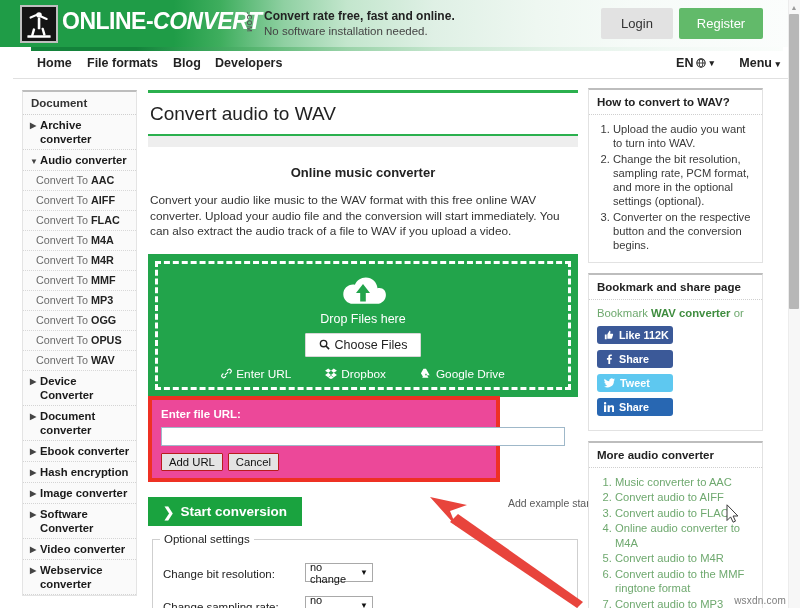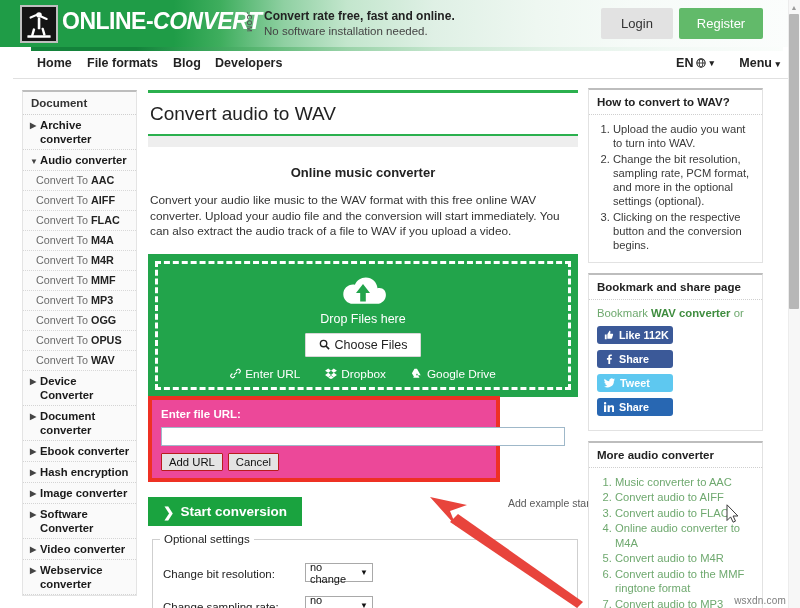--- a/index.html
+++ b/index.html
@@ -132,21 +132,21 @@
     display:flex; flex-direction:column; align-items:center;
   }
   .cloud-ic { margin-top:12px; }
   .dz-label { color:#fff; font-size:12.5px; margin-top:5px; }
   .choose-btn {
     margin-top:7px; background:#fff; border:1px solid #d8d8d8;
     padding:4px 13px; font-size:12.5px; color:#222; cursor:pointer;
     display:flex; align-items:center; gap:5px; border-radius:1px;
   }
   .dz-links {
-    display:flex; gap:25px; margin-top:10px; color:#fff; font-size:11.8px;
+    display:flex; gap:34px; margin-top:10px; color:#fff; font-size:11.8px;
   }
   .dz-links span { display:flex; align-items:center; gap:4px; cursor:pointer; }
 
   .urlbox-hl {
     position:absolute; left:148px; top:396px; width:352px; height:86px;
     border:4px solid #ee3124; background:#ec4899;
   }
   .urlbox-in { position:absolute; left:0; top:0; right:0; bottom:0; padding:8px 9px; }
   .url-lbl { color:#fff; font-size:11.5px; font-weight:bold; }
   .url-input {
@@ -396,21 +396,21 @@
   </div>
 
   <div class="rcol">
 
     <div class="rbox">
       <div class="rbox-title">How to convert to WAV?</div>
       <div class="rbox-body">
         <ol class="rlist">
           <li>Upload the audio you want to turn into WAV.</li>
           <li>Change the bit resolution, sampling rate, PCM format, and more in the optional settings (optional).</li>
-          <li>Clicking on the respective button and the conversion begins.</li>
+          <li>Converter on the respective button and the conversion begins.</li>
         </ol>
       </div>
     </div>
 
     <div class="rbox">
       <div class="rbox-title">Bookmark and share page</div>
       <div class="rbox-body">
         <div class="bmk-line"><span>Bookmark </span><b>WAV converter</b><span> or</span></div>
         <div class="sbtn sb-like">
           <svg width="10" height="10" viewBox="0 0 12 12">

